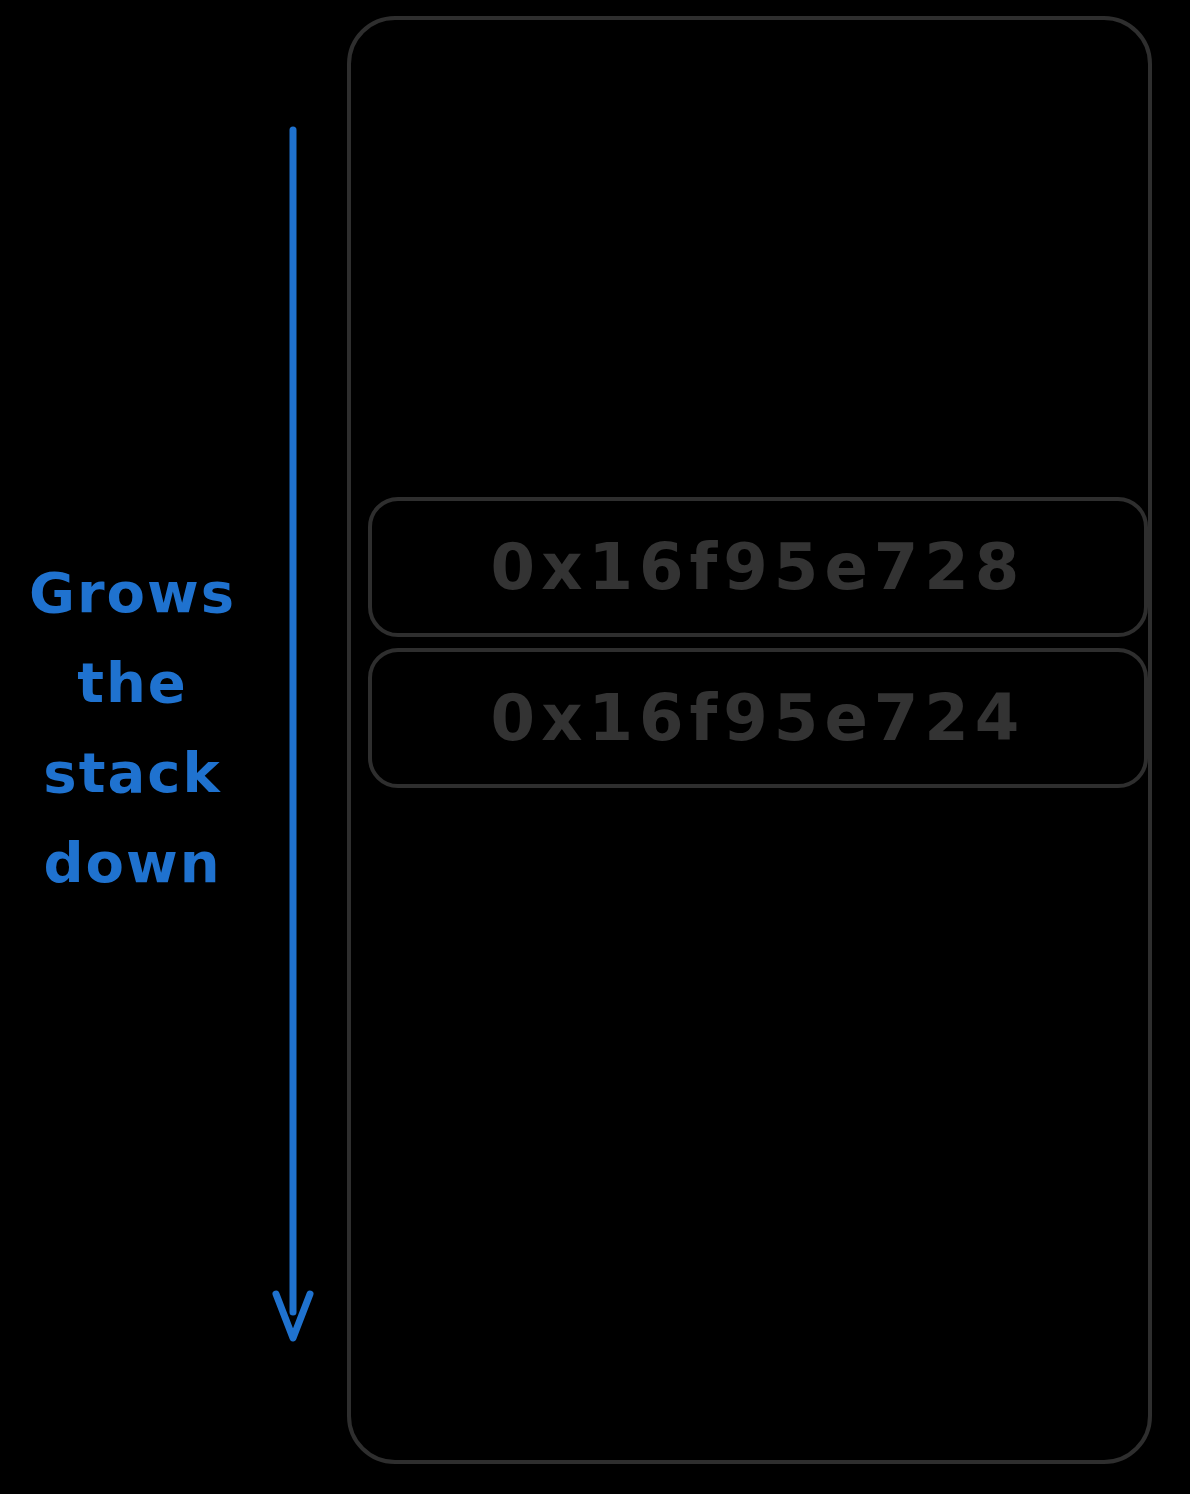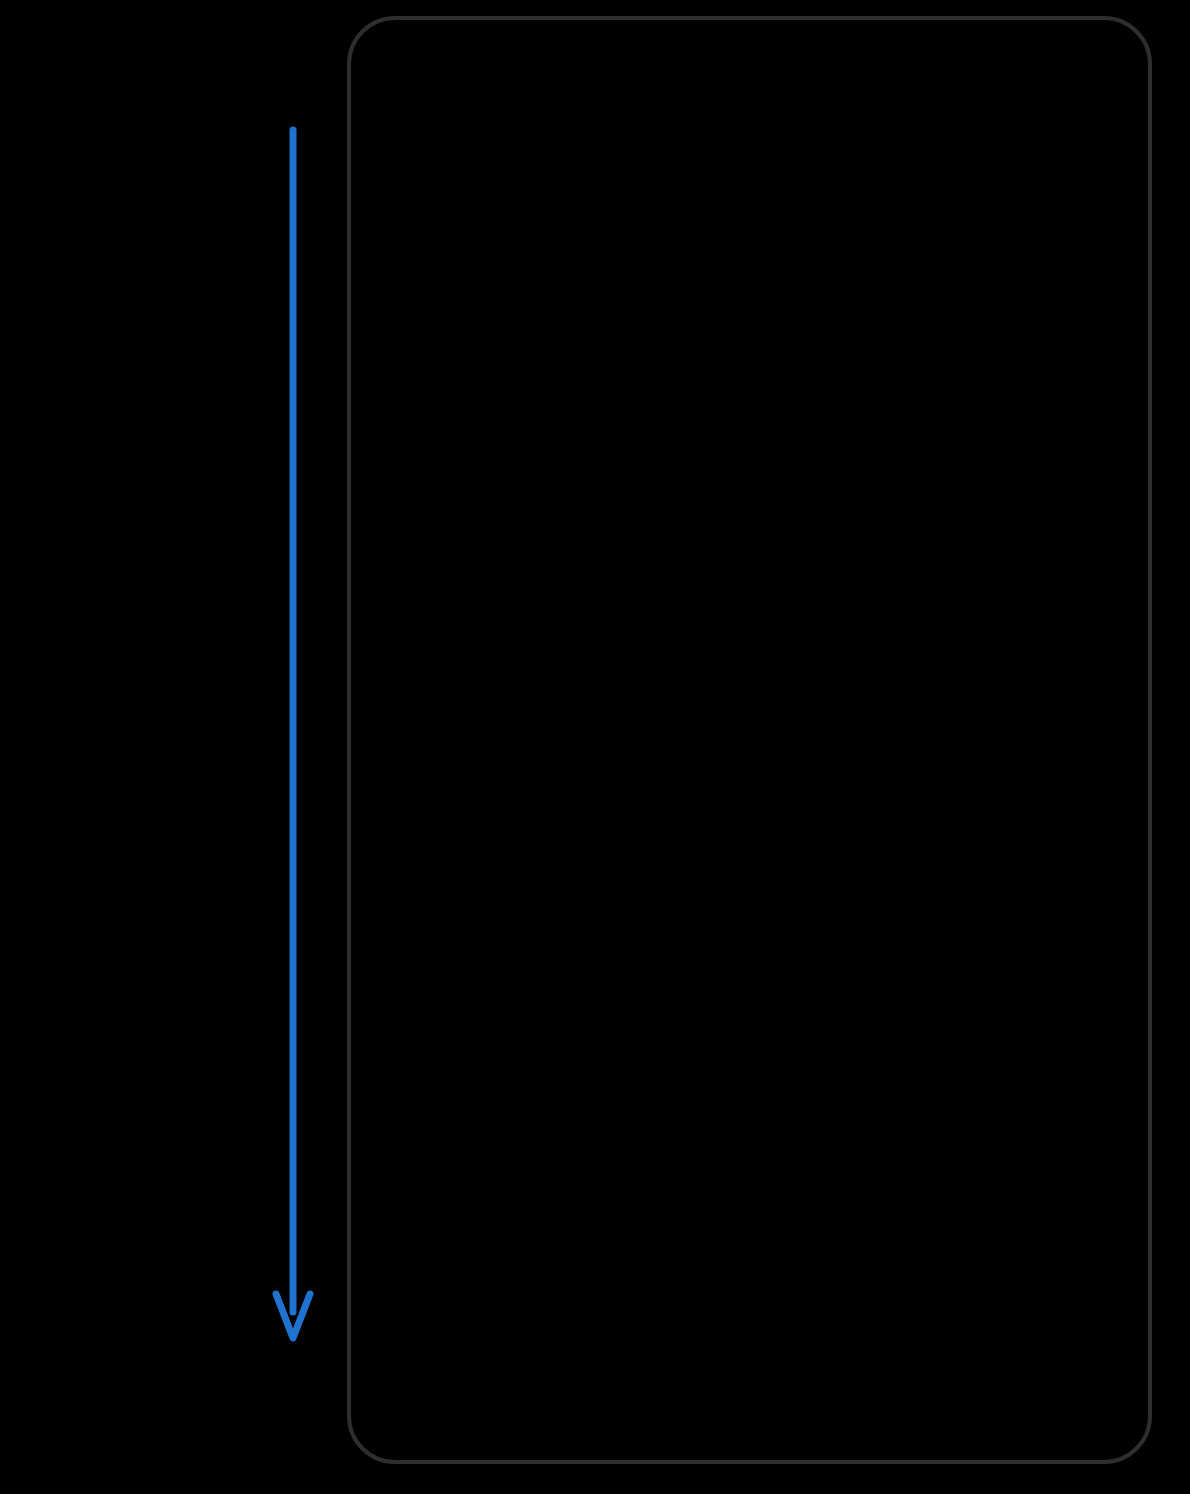--- a/index.html
+++ b/index.html
@@ -77,24 +77,36 @@
     font-size: 64px;
     font-weight: 600;
     letter-spacing: 6px;
   }
 </style>
 </head>
 <body>
 
 <div class="canvas">
 
+  <div class="annotation">
+    <span class="line">Grows</span>
+    <span class="line">the</span>
+    <span class="line">stack</span>
+    <span class="line">down</span>
+  </div>
 
   <svg class="arrow-svg" viewBox="0 0 64 1240" fill="none" xmlns="http://www.w3.org/2000/svg">
     <path d="M31 8 L31 1190" stroke="var(--arrow, #1f72cf)" stroke-width="7" stroke-linecap="round"></path>
     <path d="M14 1172 L31 1216 L48 1172" stroke="var(--arrow, #1f72cf)" stroke-width="7" stroke-linecap="round" stroke-linejoin="round" fill="none"></path>
   </svg>
 
   <div class="stack-outline"></div>
 
   <div class="frames">
+    <div class="frame">
+      <span class="address">0x16f95e728</span>
+    </div>
+    <div class="frame">
+      <span class="address">0x16f95e724</span>
+    </div>
   </div>
 
 </div>
 
 </body></html>

